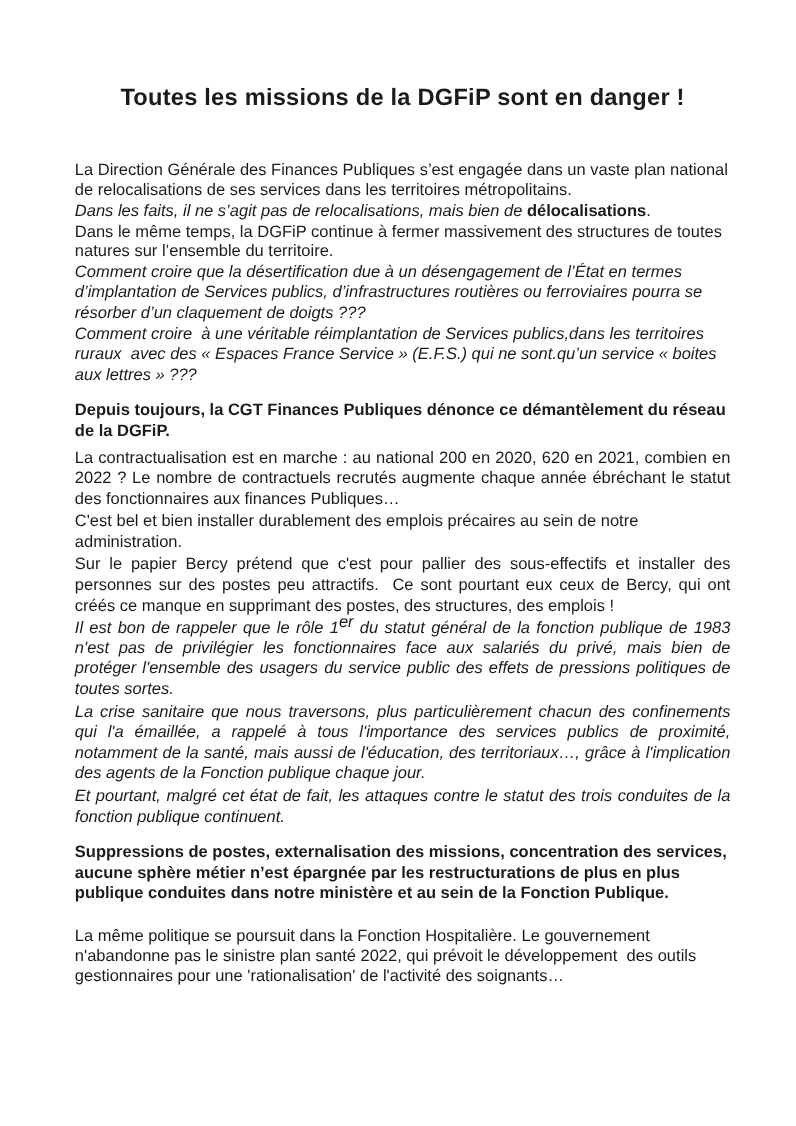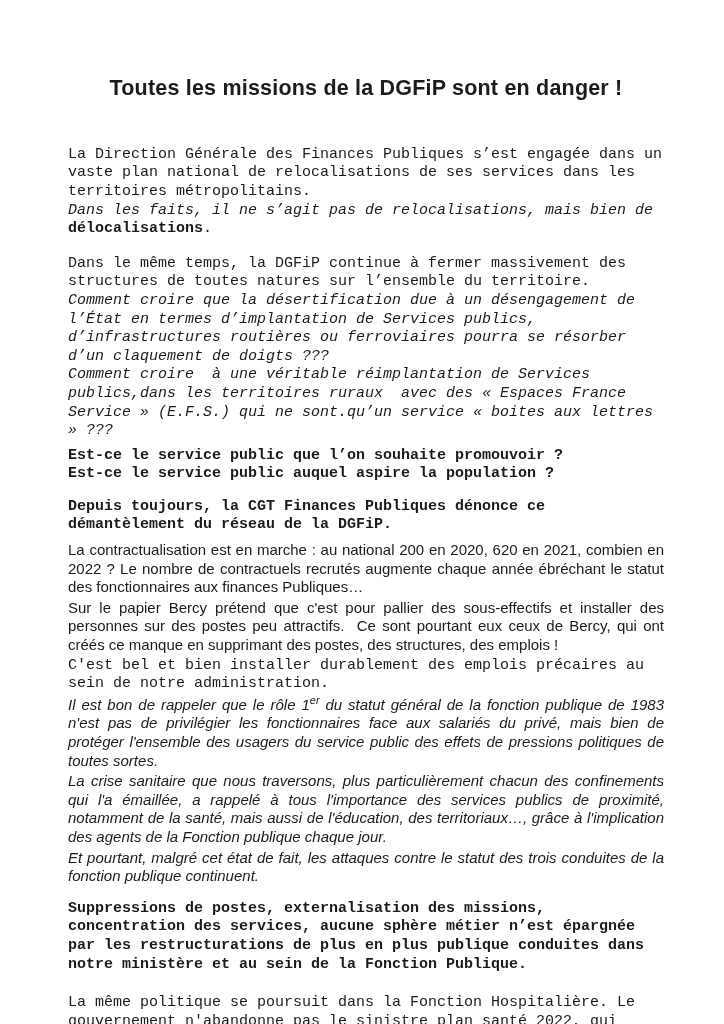--- a/index.html
+++ b/index.html
@@ -18,43 +18,42 @@
     font-size:21.5px;
     font-weight:700;
     text-align:center;
     line-height:1.2;
     margin:0 0 44px 0;
     letter-spacing:.2px;
     white-space:nowrap;
   }
   .para{margin:0;}
   .align-justify{text-align:justify;}
-  .align-left{text-align:left;font-family:Liberation Mono, monospace;}
+  .align-left{text-align:left;}
   .gap-xs{margin-top:2px;}
   .gap-sm{margin-top:6px;}
   .gap-md{margin-top:14px;}
-  .gap-lg{margin-top:16px;}
+  .gap-lg{}
   .gap-xl{margin-top:20px;}
   .run-normal{font-style:normal;font-weight:400;}
   .run-italic{font-style:italic;font-weight:400;}
   .run-bold{font-style:normal;font-weight:700;}
-  .run-italic-sup{font-style:italic;font-weight:400;font-size:11px;vertical-align:5.5px;line-height:0;margin-top:24px;}
+  .run-italic-sup{font-style:italic;font-weight:400;font-size:15px;vertical-align:5.5px;line-height:0;margin-top:24px;}
 </style>
 </head>
 <body>
 
 <div class="page">
   <h1 class="title">Toutes les missions de la DGFiP sont en danger !</h1>
   <div>
       <p class="para align-left"><span class="run-normal">La Direction Générale des Finances Publiques s’est engagée dans un vaste plan national de relocalisations de ses services dans les territoires métropolitains.</span><br><span class="run-normal"></span><span class="run-italic">Dans les faits, il ne s’agit pas de relocalisations, mais bien de </span><span class="run-bold">délocalisations</span><span class="run-normal">.</span></p>
       <p class="para align-left gap-lg"><span class="run-normal">Dans le même temps, la DGFiP continue à fermer massivement des structures de toutes natures sur l’ensemble du territoire.</span><br><span class="run-normal"></span><span class="run-italic">Comment croire que la désertification due à un désengagement de l’État en termes d’implantation de Services publics, d’infrastructures routières ou ferroviaires pourra se résorber d’un claquement de doigts ???</span><br><span class="run-italic">Comment croire&nbsp; à une véritable réimplantation de Services publics,dans les territoires ruraux&nbsp; avec des « Espaces France Service » (E.F.S.) qui ne sont.qu’un service « boites aux lettres » ???</span></p>
-      <p class="para align-left gap-sm"><span class="run-bold">Est-ce le service public que l’on souhaite promouvoir ?</span><br><span class="run-bold">Est-ce le service public auquel aspire la population ?</span></p>
       <p class="para align-left gap-md"><span class="run-bold">Depuis toujours, la CGT Finances Publiques dénonce ce démantèlement du réseau de la DGFiP.</span></p>
       <p class="para align-justify gap-sm"><span class="run-normal">La contractualisation est en marche : au national 200 en 2020, 620 en 2021, combien en 2022 ? Le nombre de contractuels recrutés augmente chaque année ébréchant le statut des fonctionnaires aux finances Publiques…</span></p>
+      <p class="para align-left gap-xs"><span class="run-normal">C'est bel et bien installer durablement des emplois précaires au sein de notre administration.</span></p>
       <p class="para align-justify gap-xs"><span class="run-normal">Sur le papier Bercy prétend que c'est pour pallier des sous-effectifs et installer des personnes sur des postes peu attractifs.&nbsp; Ce sont pourtant eux ceux de Bercy, qui ont créés ce manque en supprimant des postes, des structures, des emplois !</span></p>
-      <p class="para align-left gap-xs"><span class="run-normal">C'est bel et bien installer durablement des emplois précaires au sein de notre administration.</span></p>
       <p class="para align-justify gap-xs"><span class="run-italic">Il est bon de rappeler que le rôle 1</span><span class="run-italic-sup">er</span><span class="run-italic"> du statut général de la fonction publique de 1983 n'est pas de privilégier les fonctionnaires face aux salariés du privé, mais bien de protéger l'ensemble des usagers du service public des effets de pressions politiques de toutes sortes.</span></p>
       <p class="para align-justify gap-xs"><span class="run-italic">La crise sanitaire que nous traversons, plus particulièrement chacun des confinements qui l'a émaillée, a rappelé à tous l'importance des services publics de proximité, notamment de la santé, mais aussi de l'éducation, des territoriaux…, grâce à l'implication des agents de la Fonction publique chaque jour.</span></p>
       <p class="para align-justify gap-xs"><span class="run-italic">Et pourtant, malgré cet état de fait, les attaques contre le statut des trois conduites de la fonction publique continuent.</span></p>
       <p class="para align-left gap-md"><span class="run-bold">Suppressions de postes, externalisation des missions, concentration des services, aucune sphère métier n’est épargnée par les restructurations de plus en plus publique conduites dans notre ministère et au sein de la Fonction Publique.</span></p>
       <p class="para align-left gap-xl"><span class="run-normal">La même politique se poursuit dans la Fonction Hospitalière. Le gouvernement n'abandonne pas le sinistre plan santé 2022, qui prévoit le développement&nbsp; des outils gestionnaires pour une 'rationalisation' de l'activité des soignants…</span></p>
     </div>
 </div>
 
 </body></html>

